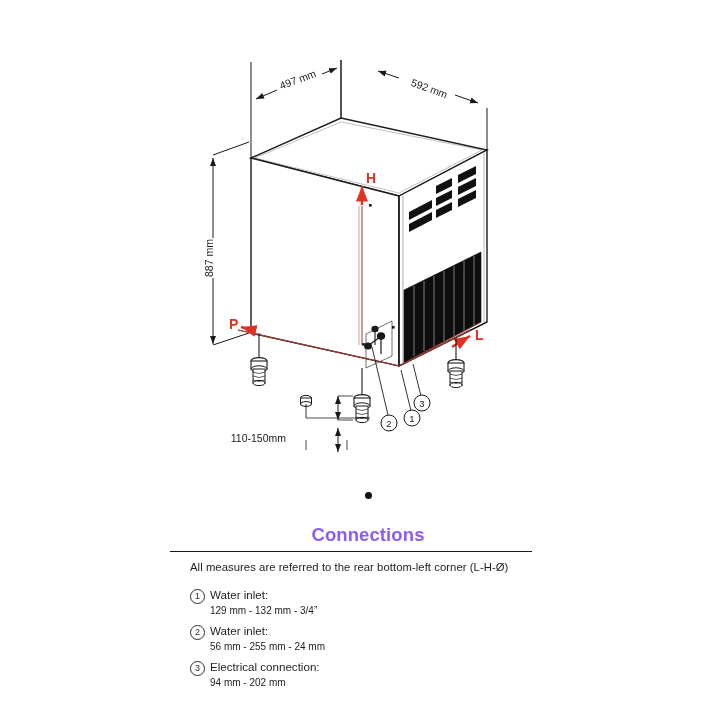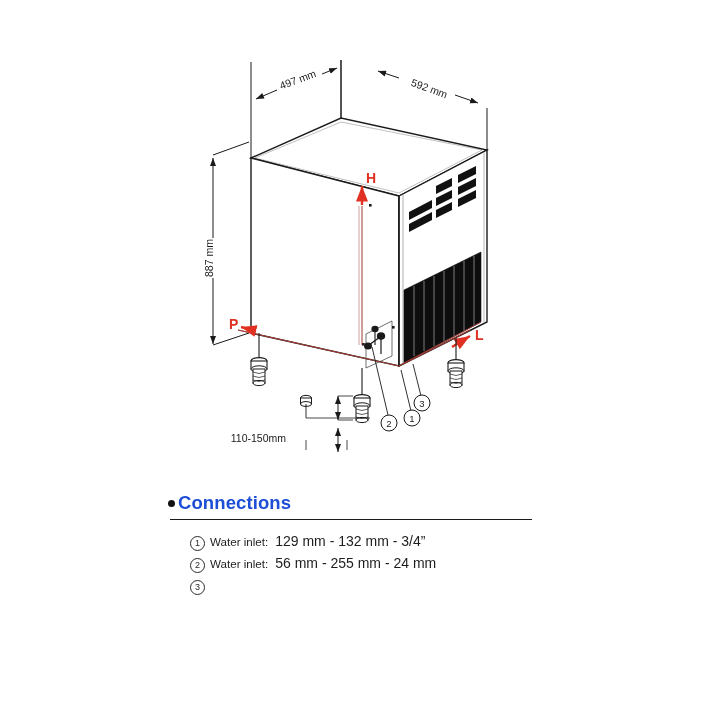--- a/index.html
+++ b/index.html
@@ -11,23 +11,24 @@
     position:relative;
     overflow:hidden;
   }
   #drawing{position:absolute;left:0;top:0;width:720px;height:720px;}
   .legend{
     position:absolute;
     left:168px;top:492px;
     width:400px;
   }
   .legend-head{
-    display:flex;align-items:center;gap:3px;
+    display:flex;align-items:center;gap:25px;
     font-size:18.5px;font-weight:600;letter-spacing:.1px;
-    color:#1d4ed8;
+    color:#8b5cf6;
+    flex-direction:column;
   }
   .legend-bullet{
     width:7px;height:7px;border-radius:50%;background:#111;
     display:inline-block;flex:none;
   }
   .legend-rule{
     margin-top:5px;margin-left:2px;
     border-top:1.1px solid #1a1a1a;width:362px;
   }
   .legend-note{
@@ -36,22 +37,22 @@
   }
   .conn-list{margin-top:14px;margin-left:22px;}
   .conn-item{display:flex;align-items:flex-start;margin-bottom:5px;}
   .conn-num{
     flex:none;width:13px;height:13px;border-radius:50%;
     border:1px solid #2b2b2b;
     font-size:9px;line-height:12px;text-align:center;
     margin-top:2px;margin-right:5px;color:#2b2b2b;
   }
   .conn-text{font-size:11.6px;line-height:15.5px;color:#1d1d1d;}
-  .conn-vals{font-size:14px;line-height:15.5px;color:#1d1d1d;margin-left:7px;}
-  .conn-body{display:flex;}
+  .conn-vals{font-size:10px;line-height:15.5px;color:#1d1d1d;margin-left:0;}
+  .conn-body{display:flex;flex-direction:column;}
 </style>
 </head>
 <body>
 
 <svg id="drawing" viewBox="0 0 720 720">
 
   <defs>
     <marker id="arrBlack" markerWidth="9" markerHeight="9" refX="8" refY="3" orient="auto" markerUnits="strokeWidth">
       <path d="M0,0 L8,3 L0,6 z" fill="#1a1a1a"></path>
     </marker>
@@ -235,20 +236,21 @@
 
 <div class="legend">
 
   <div class="legend-head">
     <span class="legend-bullet"></span>
     <span>Connections</span>
   </div>
 
   <div class="legend-rule"></div>
 
+  <div class="legend-note">All measures are referred to the rear bottom-left corner (L-H-Ø)</div>
 
   <div class="conn-list">
 
     <div class="conn-item">
       <span class="conn-num">1</span>
       <span class="conn-body">
         <span class="conn-text">Water inlet:</span>
         <span class="conn-vals">129 mm  - 132 mm  - 3/4”</span>
       </span>
     </div>
@@ -256,16 +258,20 @@
     <div class="conn-item">
       <span class="conn-num">2</span>
       <span class="conn-body">
         <span class="conn-text">Water inlet:</span>
         <span class="conn-vals">56 mm - 255 mm - 24 mm</span>
       </span>
     </div>
 
     <div class="conn-item">
       <span class="conn-num">3</span>
+      <span class="conn-body">
+        <span class="conn-text">Electrical connection:</span>
+        <span class="conn-vals">94 mm - 202 mm</span>
+      </span>
     </div>
 
   </div>
 </div>
 
 </body></html>

